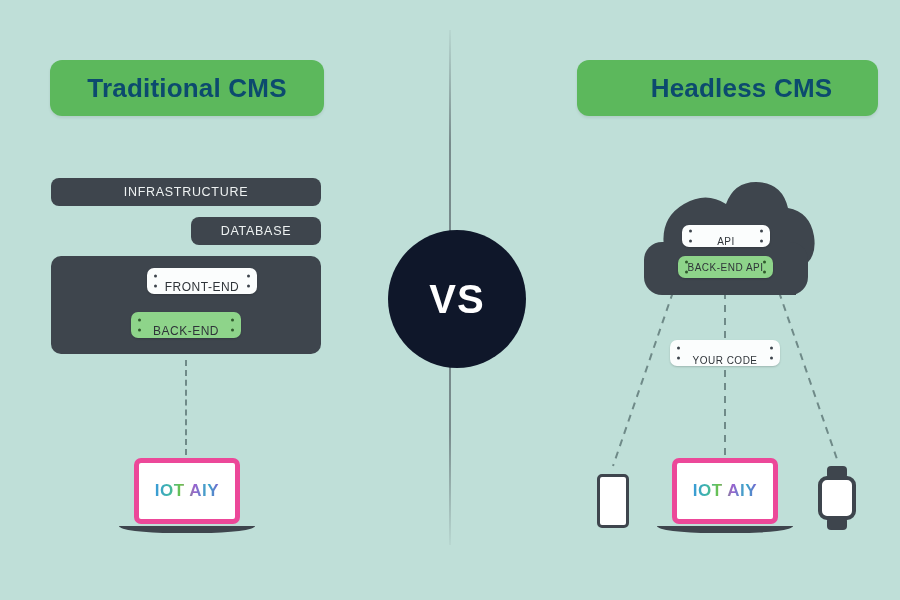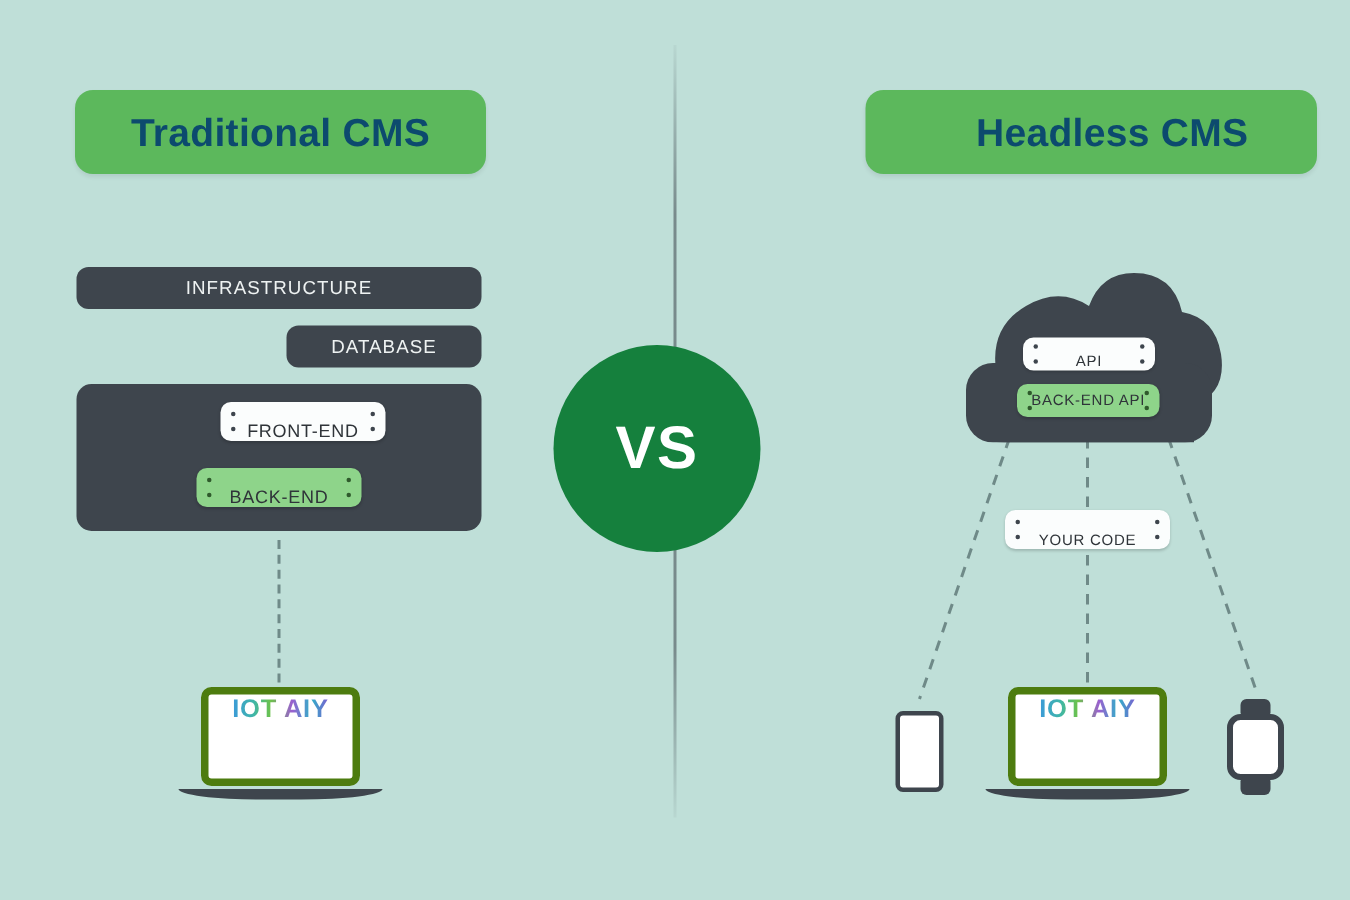--- a/index.html
+++ b/index.html
@@ -140,24 +140,25 @@
   #cloud-wrap svg { display: block; }
   #pill-api     { left: 682px; top: 225px; width: 88px;  height: 22px; }
   #pill-beapi   { left: 678px; top: 256px; width: 95px;  height: 22px; }
   #pill-api .lbl, #pill-beapi .lbl { font-size: 10px; }
   #pill-yourcode{ left: 670px; top: 340px; width: 110px; height: 26px; }
   #pill-yourcode .lbl { font-size: 10px; }
 
   
   .laptop { position: absolute; }
   .laptop .screen-frame {
-    border: 5px solid #4d7c0f;
+    border: 5px solid #ec4899;
     border-radius: 7px;
     background: #ffffff;
     display: flex;
+    align-items: center;
     justify-content: center;
     box-sizing: border-box;
   }
   .laptop .base {
     height: 7px;
     background: #3e454d;
     border-radius: 0 0 40% 40% / 0 0 100% 100%;
     margin: 2px auto 0;
   }
   #laptop-left  { left: 134px; top: 458px; width: 106px; }
@@ -215,26 +216,26 @@
     height: 44px;
     border: 4px solid #3e454d;
     border-radius: 9px;
     background: #ffffff;
     box-sizing: border-box;
   }
 
   
   #vs {
     position: absolute;
-    left: 369px;
+    left: 388px;
     top: 230px;
     width: 138px;
     height: 138px;
     border-radius: 50%;
-    background: #15803d;
+    background: #0f172a;
     display: flex;
     align-items: center;
     justify-content: center;
     text-align: center;
   }
   #vs span {
     color: #ffffff;
     font-size: 40px;
     font-weight: bold;
     letter-spacing: 1px;

